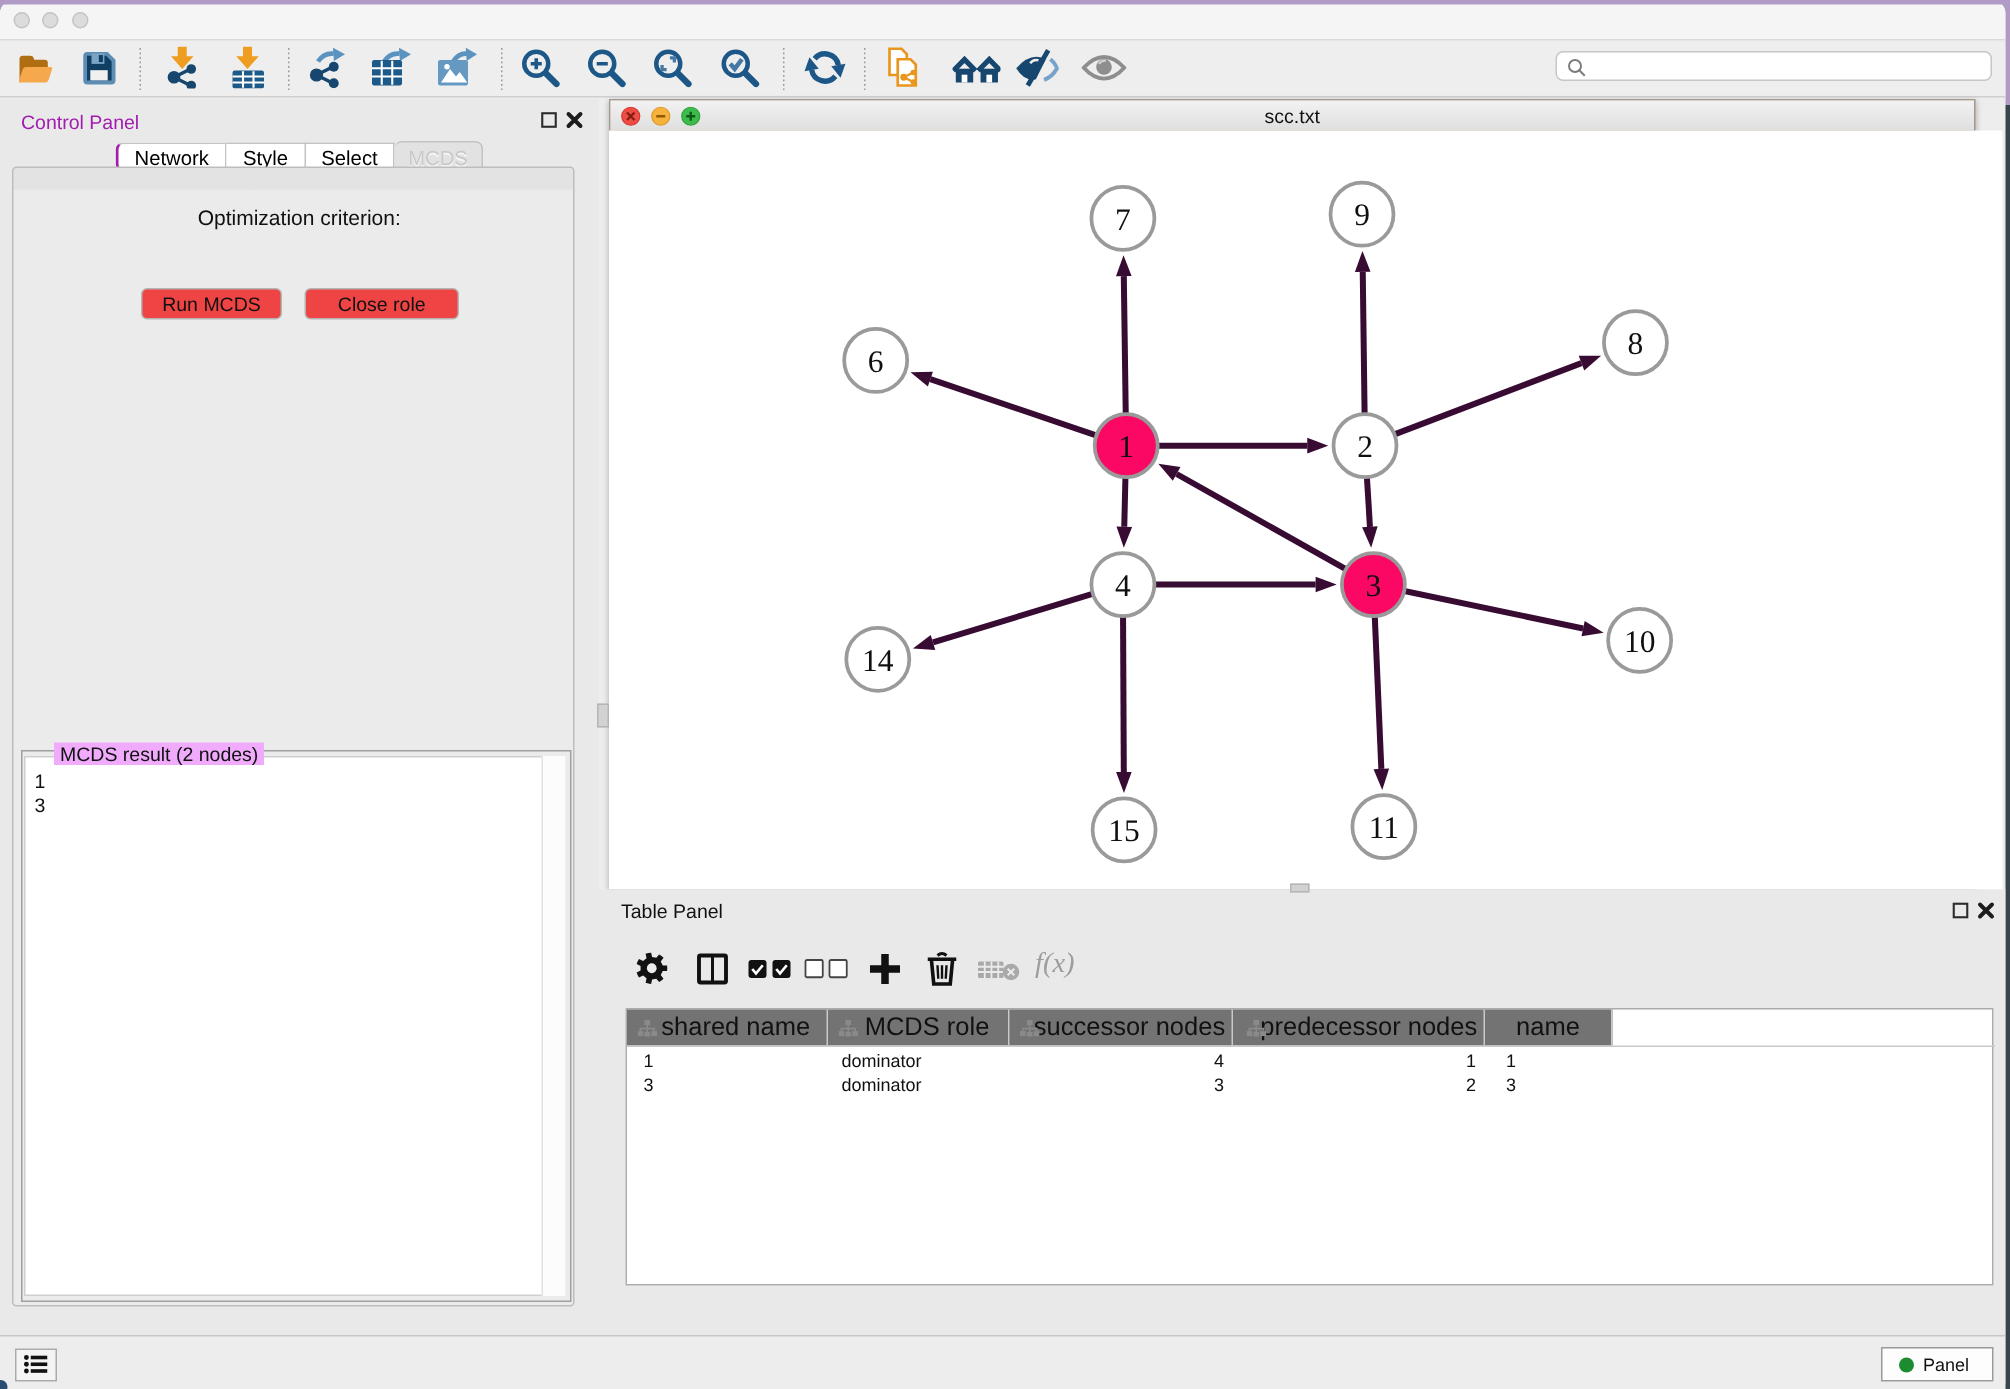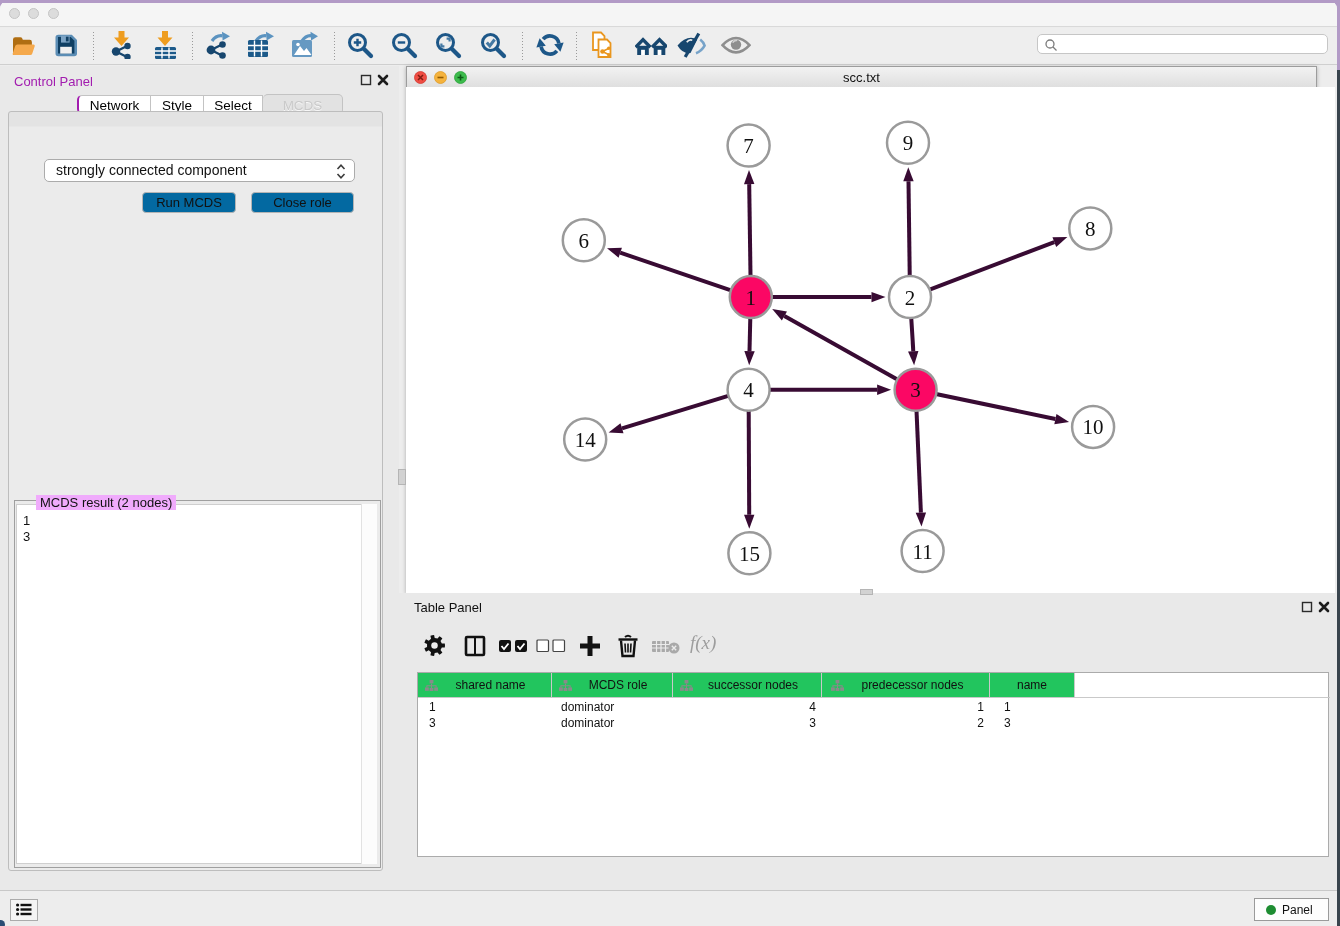--- a/index.html
+++ b/index.html
@@ -17,36 +17,36 @@
 #cp{position:absolute;left:0;top:66px;width:399px;height:824px;background:#e9e9e9;}
 #cp .hd{position:absolute;left:14px;top:8px;font-size:13px;color:#a21caf;}
 .tabs{position:absolute;display:flex;}
 .tab{height:19px;line-height:19px;font-size:13.5px;text-align:center;background:#fff;border:1px solid #c3c3c3;border-left:none;color:#000;padding:0;}
 .tab.first{border-left:2px solid #a21caf;border-radius:5px 0 0 5px;}
 .tab.last{border-radius:0 5px 5px 0;}
 .tab.sel{background:#e2e2e2;color:#c9c9c9;text-shadow:0 1px 0 #f7f7f7;}
 #cpbox{position:absolute;left:8px;top:45px;width:375px;height:760px;background:linear-gradient(#e3e3e3 0,#e3e3e3 14px,#ebebeb 15px);border:1px solid #bdbdbd;border-radius:3px;}
 #optlabel{position:absolute;width:100%;text-align:center;top:71px;font-size:14px;color:#111;}
 #dropdown{position:absolute;left:44px;top:93px;width:311px;height:23px;background:#fff;border:1px solid #ababab;border-radius:5px;font-size:14px;line-height:21px;padding-left:11px;color:#111;}
-.btn{position:absolute;height:21px;background:#0369a1;border:1px solid #b4b4b4;border-radius:4px;font-size:13px;text-align:center;line-height:19px;color:#111;margin-left:48px;}
+.btn{position:absolute;height:21px;background:#ef4444;border:1px solid #b4b4b4;border-radius:4px;font-size:13px;text-align:center;line-height:19px;color:#111;}
 #mcdsgroup{position:absolute;left:14px;top:434px;width:367px;height:368px;border:1px solid #9f9f9f;}
 #mcdslabel{position:absolute;left:36px;top:429px;background:#f0abfc;padding:0 4px;font-size:13px;color:#111;z-index:5;}
 #mcdswhite{position:absolute;left:16px;top:438px;width:361px;height:360px;background:#fff;border:1px solid #cfcfcf;font-size:13px;color:#111;line-height:16px;padding:8px 0 0 6px;}
 #mcdssb{position:absolute;left:361px;top:438px;width:16px;height:360px;background:#fcfcfc;border-left:1px solid #e2e2e2;}
 
 #netwin{position:absolute;left:406px;top:66px;width:911px;height:527px;background:#fdba74;border:1px solid #9c9c9c;box-shadow:0 1px 4px rgba(0,0,0,0.28);}
 #nettitle{position:absolute;left:0;top:0;width:100%;height:21px;background:linear-gradient(#f2f2f2,#dfdfdf);border-bottom:1px solid #ababab;}
 #nettitle .t{position:absolute;width:100%;text-align:center;top:3px;font-size:13px;color:#111;}
 #netcanvas{position:absolute;left:-1px;top:20px;width:929px;height:506px;background:#fff;}
 
 #tp{position:absolute;left:399px;top:593px;width:938px;height:297px;background:#e9e9e9;}
 #tp .hd{position:absolute;left:15px;top:7px;font-size:13px;color:#111;}
 #tptb{position:absolute;left:11px;top:36px;width:916px;height:36px;}
 #tbl{position:absolute;left:18px;top:79px;width:912px;height:185px;background:#fff;border:1px solid #ababab;}
-.th{position:absolute;top:0;height:24px;border-right:1px solid #c9c9c9;font-size:12px;color:#111;text-align:center;line-height:24px;background:#22c55e;}
+.th{position:absolute;top:0;height:24px;border-right:1px solid #c9c9c9;font-size:17px;color:#111;text-align:center;line-height:24px;background:#737373;}
 .td{position:absolute;font-size:12px;color:#111;height:16px;line-height:16px;}
 
 #btabs{position:absolute;left:295px;top:273px;display:flex;}
 #statusbar{position:absolute;left:0;top:890px;width:1337px;height:33px;background:#ededed;border-top:1px solid #c8c8c8;}
 #memory{position:absolute;left:1254px;top:7px;width:75px;height:23px;background:#fdfdfd;border:1px solid #9a9a9a;font-size:12px;color:#111;}
 #listbtn{position:absolute;left:10px;top:8px;width:28px;height:22px;background:#f4f4f4;border:1px solid #ababab;}
 .divh{position:absolute;background:#d2d2d2;border:1px solid #b5b5b5;}
 </style></head>
 <body>
 <div id="bgdark" class="abs" style="left:1336px;top:70px;width:4px;height:856px;background:#39444d;"></div>
@@ -201,27 +201,24 @@
     <svg class="abs" style="left:360px;top:8px;" width="12" height="12" viewBox="0 0 12 12">
         <rect x="1.5" y="1.5" width="9" height="9" stroke="#2b2b2b" stroke-width="1.4" fill="none"></rect>
       </svg>
     <svg class="abs" style="left:377px;top:8px;" width="12" height="12" viewBox="0 0 12 12">
         <path d="M2 2 L10 10 M10 2 L2 10" stroke="#1c1c1c" stroke-width="2.6" stroke-linecap="round"></path>
       </svg>
     <div class="tabs" style="left:77px;top:29px;">
       <div class="tab first" style="width:74px;">Network</div>
       <div class="tab" style="width:53px;">Style</div>
       <div class="tab" style="width:59px;">Select</div>
-      <div class="tab sel last" style="width:80px;height:21px;line-height:21px;margin-top:-1px;border-radius:5px;">MCDS</div>
+      <div class="tab sel last" style="width:59px;height:21px;line-height:21px;margin-top:-1px;border-radius:5px;">MCDS</div>
     </div>
     <div id="cpbox"></div>
-    <div id="dropdown">strongly connected component<svg style="position:absolute;right:8px;top:4px;" width="10" height="15" viewBox="0 0 10 15">
-          <path d="M1.5 5 L5 1.2 L8.5 5" stroke="#3c3c3c" stroke-width="1.6" fill="none"></path>
-          <path d="M1.5 10 L5 13.8 L8.5 10" stroke="#3c3c3c" stroke-width="1.6" fill="none"></path>
-        </svg></div>
+    <div id="optlabel">Optimization criterion:</div>
     <div class="btn" style="left:94px;top:126px;width:94px;">Run MCDS</div>
     <div class="btn" style="left:203px;top:126px;width:103px;">Close role</div>
     <div id="mcdsgroup"></div>
     <div id="mcdslabel">MCDS result (2 nodes)</div>
     <div id="mcdswhite">1<br>3</div>
     <div id="mcdssb"></div>
   </div>
   <div id="netwin">
     <div id="nettitle">
       <div class="t">scc.txt</div>

